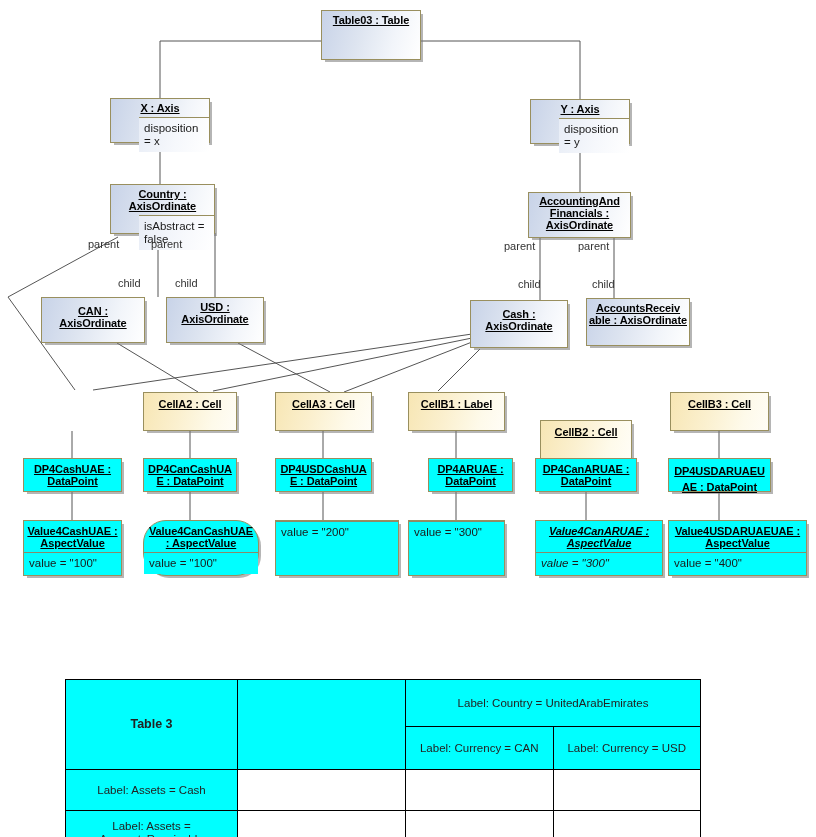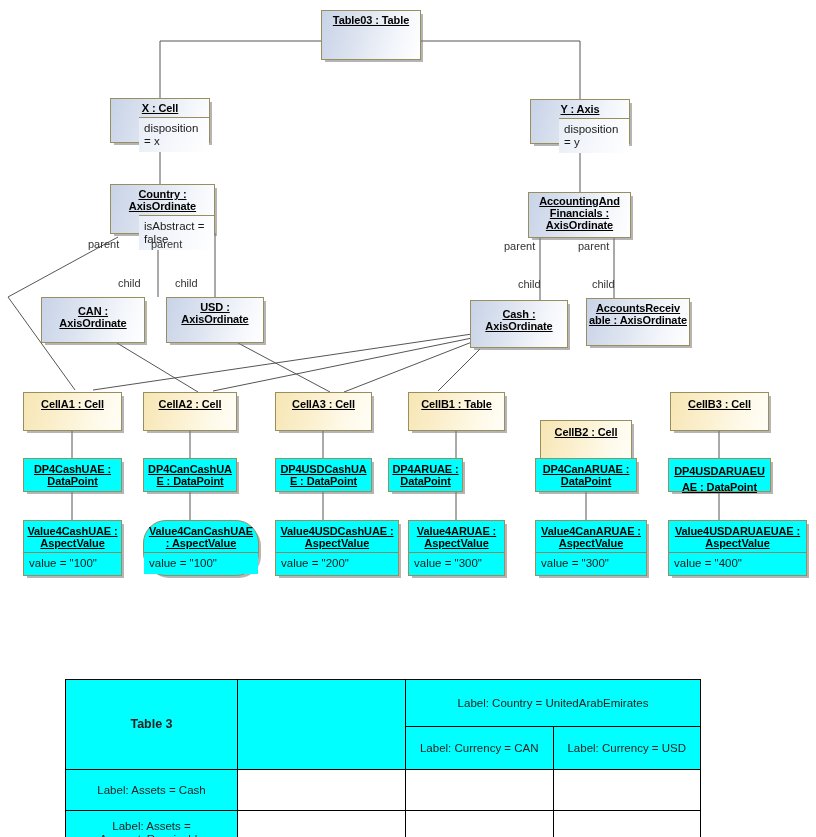--- a/index.html
+++ b/index.html
@@ -152,21 +152,21 @@
   </svg>
 
   <div class="node blue" style="left:321px; top:10px; width:100px; height:50px;">
     <div class="hdr">
       <span class="u">Table03 : Table</span>
     </div>
   </div>
 
   <div class="node blue" style="left:110px; top:98px; width:100px; height:45px;">
     <div class="hdr">
-      <span class="u">X : Cell</span>
+      <span class="u">X : Axis</span>
     </div>
     <div class="attrs">disposition = x</div>
   </div>
 
   <div class="node blue" style="left:530px; top:99px; width:100px; height:45px;">
     <div class="hdr">
       <span class="u">Y : Axis</span>
     </div>
     <div class="attrs">disposition = y</div>
   </div>
@@ -211,25 +211,20 @@
   <div class="elabel" style="left:88px; top:238px;">parent</div>
   <div class="elabel" style="left:151px; top:238px;">parent</div>
   <div class="elabel" style="left:118px; top:277px;">child</div>
   <div class="elabel" style="left:175px; top:277px;">child</div>
 
   <div class="elabel" style="left:504px; top:240px;">parent</div>
   <div class="elabel" style="left:578px; top:240px;">parent</div>
   <div class="elabel" style="left:518px; top:278px;">child</div>
   <div class="elabel" style="left:592px; top:278px;">child</div>
 
-  <div class="node yellow" style="left:23px; top:392px; width:99px; height:39px;">
-    <div class="hdr" style="padding-top:5px;">
-      <span class="u">CellA1 : Cell</span>
-    </div>
-  </div>
   <div class="node cyan" style="left:23px; top:458px; width:99px; height:34px;">
     <div class="hdr" style="padding-top:4px; line-height:12px;">
       <span class="u">DP4CashUAE : DataPoint</span>
     </div>
   </div>
   <div class="node cyan" style="left:23px; top:520px; width:99px; height:56px;">
     <div class="hdr" style="padding-top:4px; line-height:12px;">
       <span class="u">Value4CashUAE : AspectValue</span>
     </div>
     <div class="attrs">value = "100"</div>
@@ -256,54 +251,48 @@
     <div class="hdr" style="padding-top:5px;">
       <span class="u">CellA3 : Cell</span>
     </div>
   </div>
   <div class="node cyan" style="left:275px; top:458px; width:97px; height:34px;">
     <div class="hdr" style="padding-top:4px; line-height:12px;">
       <span class="u">DP4USDCashUA E : DataPoint</span>
     </div>
   </div>
   <div class="node cyan" style="left:275px; top:520px; width:124px; height:56px;">
-    <div class="hdr" style="padding-top:4px; line-height:12px;">
-      <span class="u">Value4USDCashUAE : AspectValue</span>
-    </div>
     <div class="attrs">value = "200"</div>
   </div>
 
   <div class="node yellow" style="left:408px; top:392px; width:97px; height:39px;">
     <div class="hdr" style="padding-top:5px;">
-      <span class="u">CellB1 : Table</span>
-    </div>
-  </div>
-  <div class="node cyan" style="left:388px; top:458px; width:75px; height:34px;">
+      <span class="u">CellB1 : Label</span>
+    </div>
+  </div>
+  <div class="node cyan" style="left:428px; top:458px; width:85px; height:34px;">
     <div class="hdr" style="padding-top:4px; line-height:12px;">
       <span class="u">DP4ARUAE : DataPoint</span>
     </div>
   </div>
   <div class="node cyan" style="left:408px; top:520px; width:97px; height:56px;">
-    <div class="hdr" style="padding-top:4px; line-height:12px;">
-      <span class="u">Value4ARUAE : AspectValue</span>
-    </div>
     <div class="attrs">value = "300"</div>
   </div>
 
   <div class="node yellow" style="left:540px; top:392px; width:92px; height:39px;margin-top:28px;">
     <div class="hdr" style="padding-top:5px;">
       <span class="u">CellB2 : Cell</span>
     </div>
   </div>
   <div class="node cyan" style="left:535px; top:458px; width:102px; height:34px;">
     <div class="hdr" style="padding-top:4px; line-height:12px;">
       <span class="u">DP4CanARUAE : DataPoint</span>
     </div>
   </div>
-  <div class="node cyan" style="left:535px; top:520px; width:112px; height:56px;">
+  <div class="node cyan" style="left:535px; top:520px; width:128px; height:56px;font-style:italic;">
     <div class="hdr" style="padding-top:4px; line-height:12px;">
       <span class="u">Value4CanARUAE : AspectValue</span>
     </div>
     <div class="attrs">value = "300"</div>
   </div>
 
   <div class="node yellow" style="left:670px; top:392px; width:99px; height:39px;">
     <div class="hdr" style="padding-top:5px;">
       <span class="u">CellB3 : Cell</span>
     </div>

